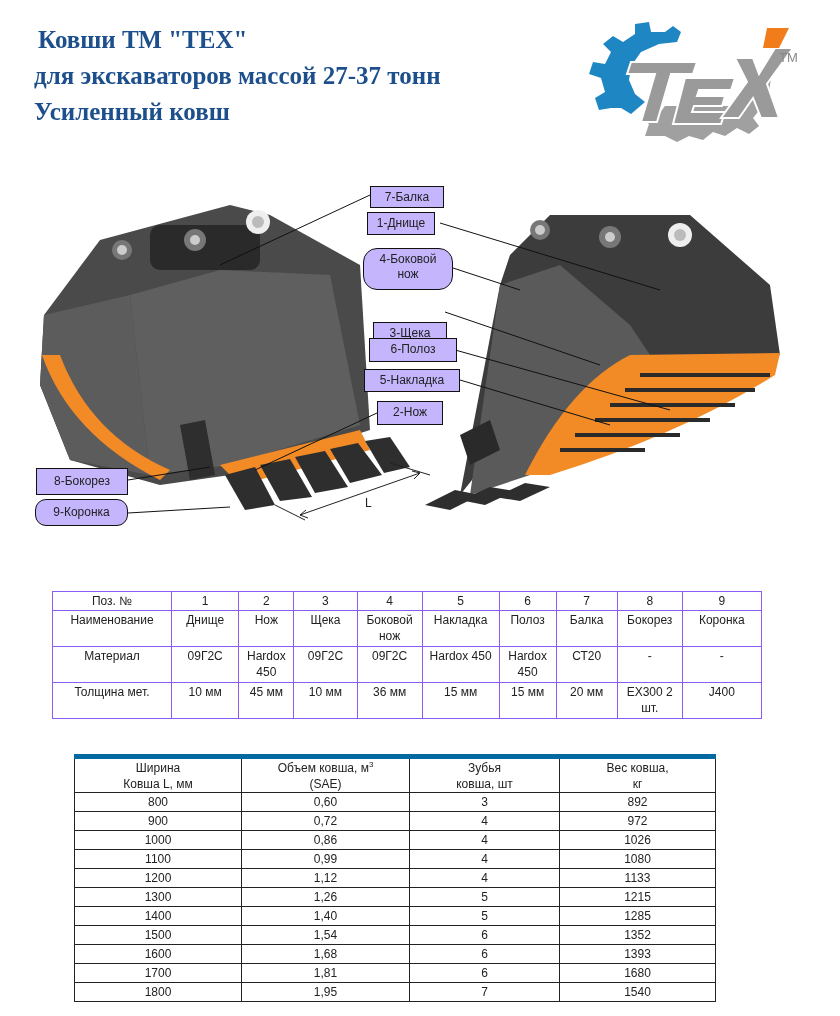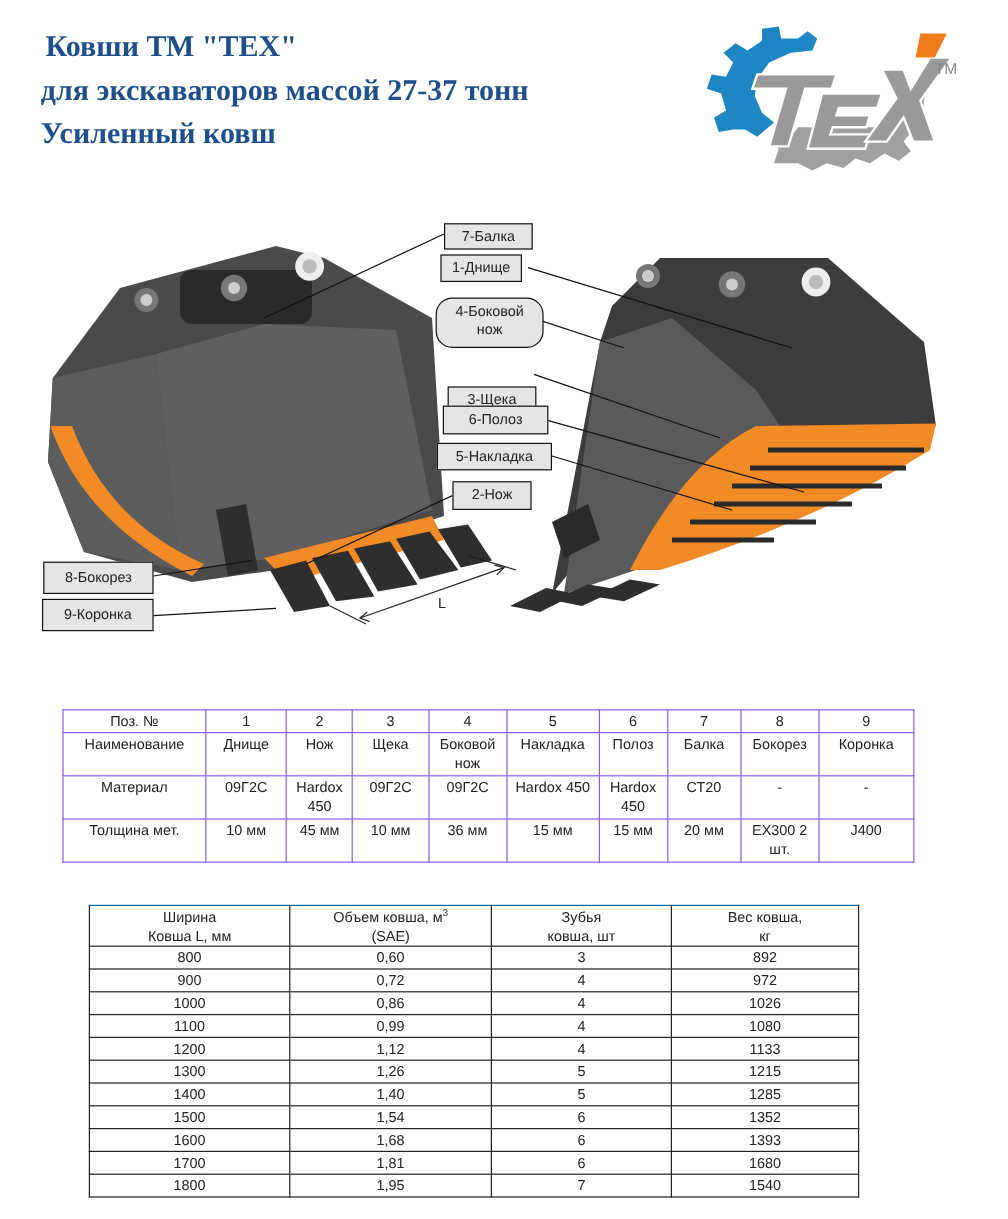--- a/index.html
+++ b/index.html
@@ -6,32 +6,32 @@
   body { width: 840px; height: 1016px; position: relative; overflow: hidden; font-family: "Liberation Sans", sans-serif; color: #222; }
 
   .title-block { position: absolute; left: 34px; top: 22px; font-family: "Liberation Serif", serif; font-weight: bold; color: #1d4f8c; line-height: 36px; }
   .title-line { font-size: 25px; white-space: nowrap; }
   .title-line.first { padding-left: 4px; }
 
   .logo { position: absolute; left: 585px; top: 18px; width: 215px; height: 125px; }
 
   .illustration { position: absolute; left: 30px; top: 175px; width: 780px; height: 360px; }
 
-  .callout { position: absolute; border: 1.5px solid #111; background: #e5e5e5; font-size: 12px; color: #222; text-align: center; line-height: 15px; padding: 3px 4px; box-sizing: border-box; }
+  .callout { position: absolute; border: 1.5px solid #111; background: #c4b5fd; font-size: 12px; color: #222; text-align: center; line-height: 15px; padding: 3px 4px; box-sizing: border-box; }
 
   table { border-collapse: collapse; position: absolute; }
   .parts-table { left: 52px; top: 591px; width: 710px; font-size: 12px; }
   .parts-table td { border: 1px solid #8b5cf6; text-align: center; vertical-align: top; padding: 1px 3px; line-height: 16px; color: #222; }
   .parts-table tr.r-name td, .parts-table tr.r-mat td { height: 33px; }
   .parts-table tr.r-thk td { height: 33px; }
   .parts-table td.rowhead { width: 112px; }
 
   .spec-table { left: 74px; top: 754px; width: 642px; font-size: 12px; }
   .spec-table td, .spec-table th { border: 1px solid #222; text-align: center; padding: 0; line-height: 18px; height: 18px; font-weight: normal; color: #222; }
-  .spec-table th { border-top: 1px solid #0369a1; border-bottom: 1.5px solid #222; line-height: 16px; padding-top: 1px; }
+  .spec-table th { border-top: 5px solid #0369a1; border-bottom: 1.5px solid #222; line-height: 16px; padding-top: 1px; }
   .spec-table td.c1, .spec-table th.c1 { width: 166px; }
   .spec-table td.c2, .spec-table th.c2 { width: 167px; }
   .spec-table td.c3, .spec-table th.c3 { width: 149px; }
   sup { font-size: 8px; line-height: 0; }
 </style>
 </head>
 <body>
 
 <div class="title-block">
   <div class="title-line first">Ковши ТМ "ТЕХ"</div>
@@ -128,21 +128,21 @@
   <div class="callout" style="left:337px;top:37px;width:68px;height:23px;"><span>1-Днище</span></div>
   <div class="callout" style="left:333px;top:73px;width:90px;height:42px;border-radius:14px;">
     <div>4-Боковой</div>
     <div>нож</div>
   </div>
   <div class="callout" style="left:343px;top:125px;width:74px;height:24px;margin-top:22px;"><span>3-Щека</span></div>
   <div class="callout" style="left:339px;top:163px;width:88px;height:24px;"><span>6-Полоз</span></div>
   <div class="callout" style="left:334px;top:194px;width:96px;height:23px;"><span>5-Накладка</span></div>
   <div class="callout" style="left:347px;top:226px;width:66px;height:24px;"><span>2-Нож</span></div>
   <div class="callout" style="left:6px;top:293px;width:92px;height:27px;line-height:19px;"><span>8-Бокорез</span></div>
-  <div class="callout" style="left:5px;top:324px;width:93px;height:27px;line-height:19px;"><span>9-Коронка</span></div>
+  <div class="callout" style="left:5px;top:324px;width:93px;height:27px;line-height:19px;border-radius:11px;"><span>9-Коронка</span></div>
 </div>
 
 <table class="parts-table">
   <tbody>
       <tr>
     <td class="rowhead">Поз. №</td>
     <td>1</td>
     <td>2</td>
     <td>3</td>
     <td>4</td>

